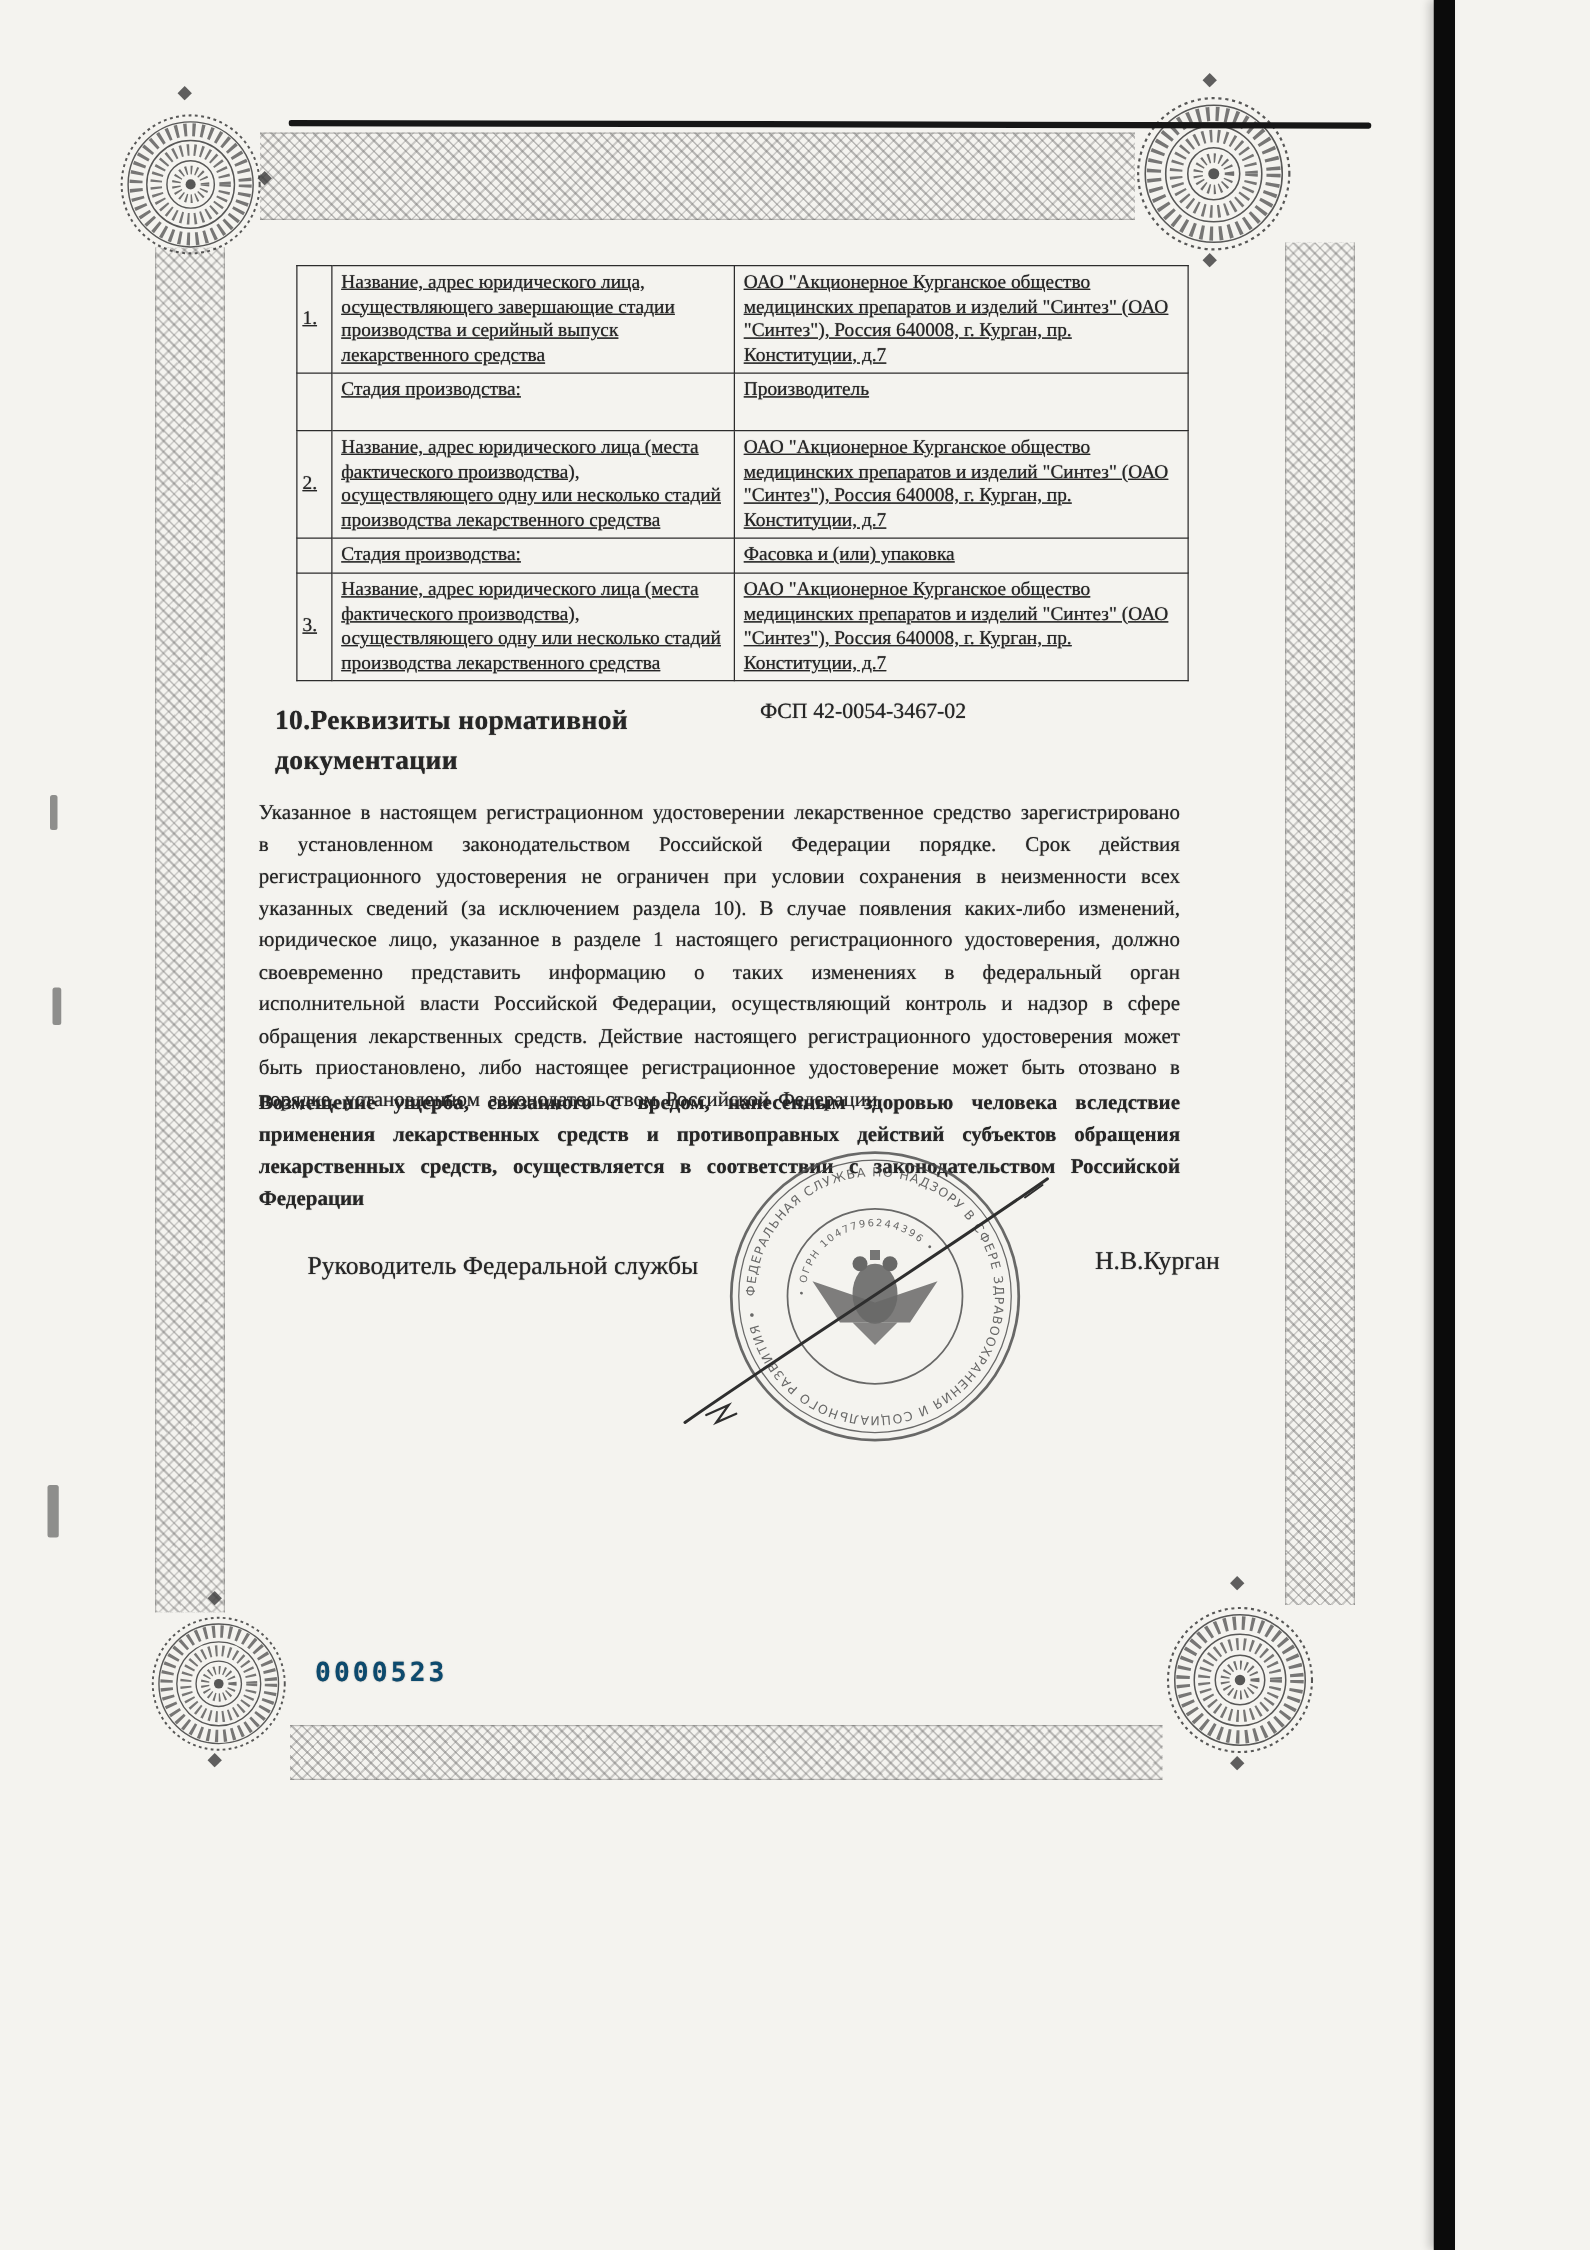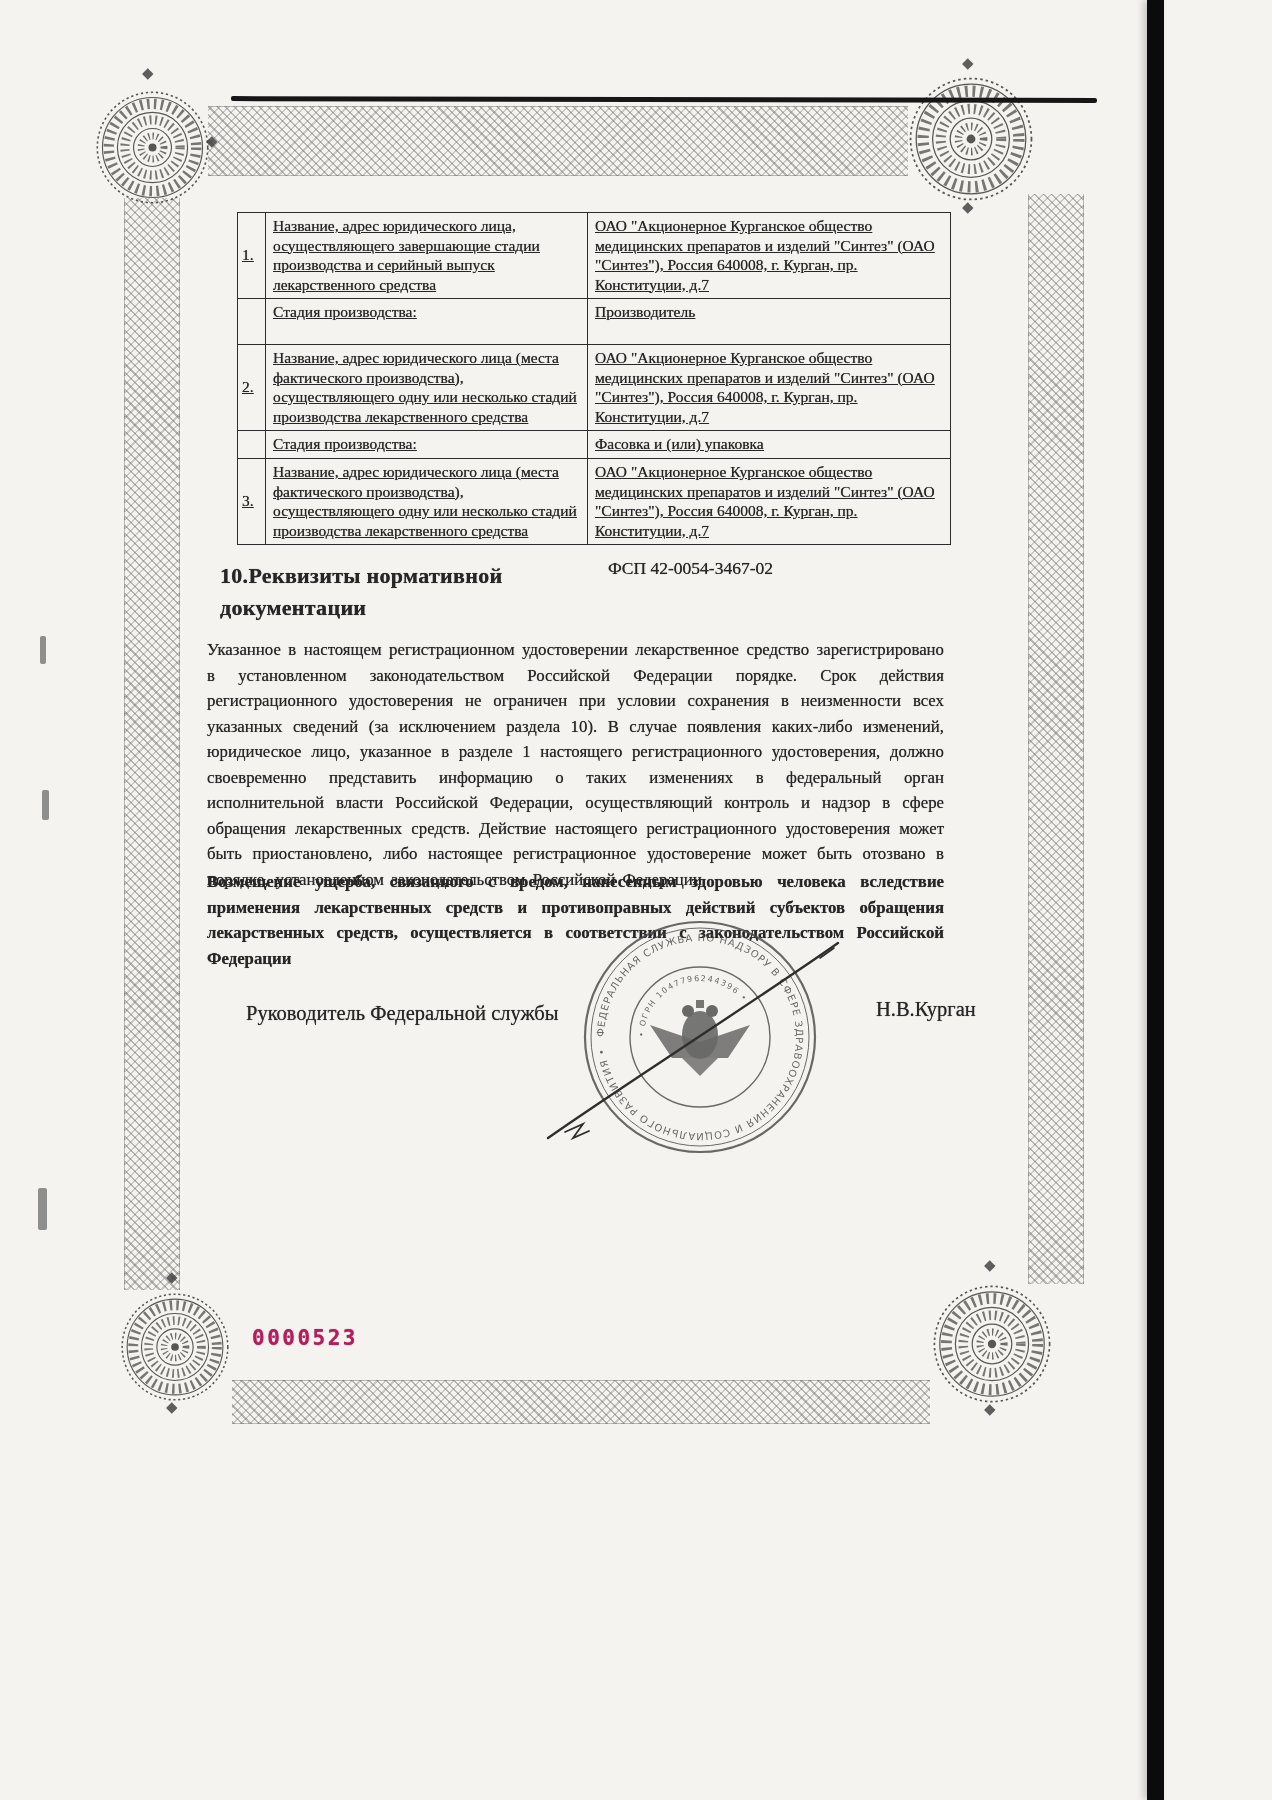--- a/index.html
+++ b/index.html
@@ -55,21 +55,21 @@
   .sec10-value { left:588px; top:558px; font-size:17.5px; text-shadow:0 0 .7px rgba(20,20,20,.75);margin-left:20px; }
   .para { left:207px; width:737px; font-size:16.8px; line-height:1.52; text-align:justify;
     word-spacing:3px; text-shadow:0 0 .7px rgba(20,20,20,.7); }
   .para1 { top:637px; }
   .para2 { top:869px; font-weight:bold; word-spacing:4px; }
 
   .sig-title { left:218px; top:1002px; font-size:20.5px; text-shadow:0 0 .8px rgba(20,20,20,.75);margin-left:28px; }
   .sig-name  { left:876px; top:998px; font-size:20.5px; text-shadow:0 0 .8px rgba(20,20,20,.75); }
 
   .serial { left:252px; top:1326px; font-family:"DejaVu Sans Mono",monospace;
-    font-size:21px; font-weight:bold; letter-spacing:2.5px; color:#be185d;
+    font-size:21px; font-weight:bold; letter-spacing:2.5px; color:#0c4a6e;
     text-shadow:0 0 1px rgba(30,30,30,.6); }
 
   
   svg.stamp { left:460px; top:880px; }
   .stamp-text { font-family:"DejaVu Sans",sans-serif; fill:#4a4a4a; }
 </style>
 </head>
 <body>
 
 <svg width="0" height="0" style="position:absolute">

